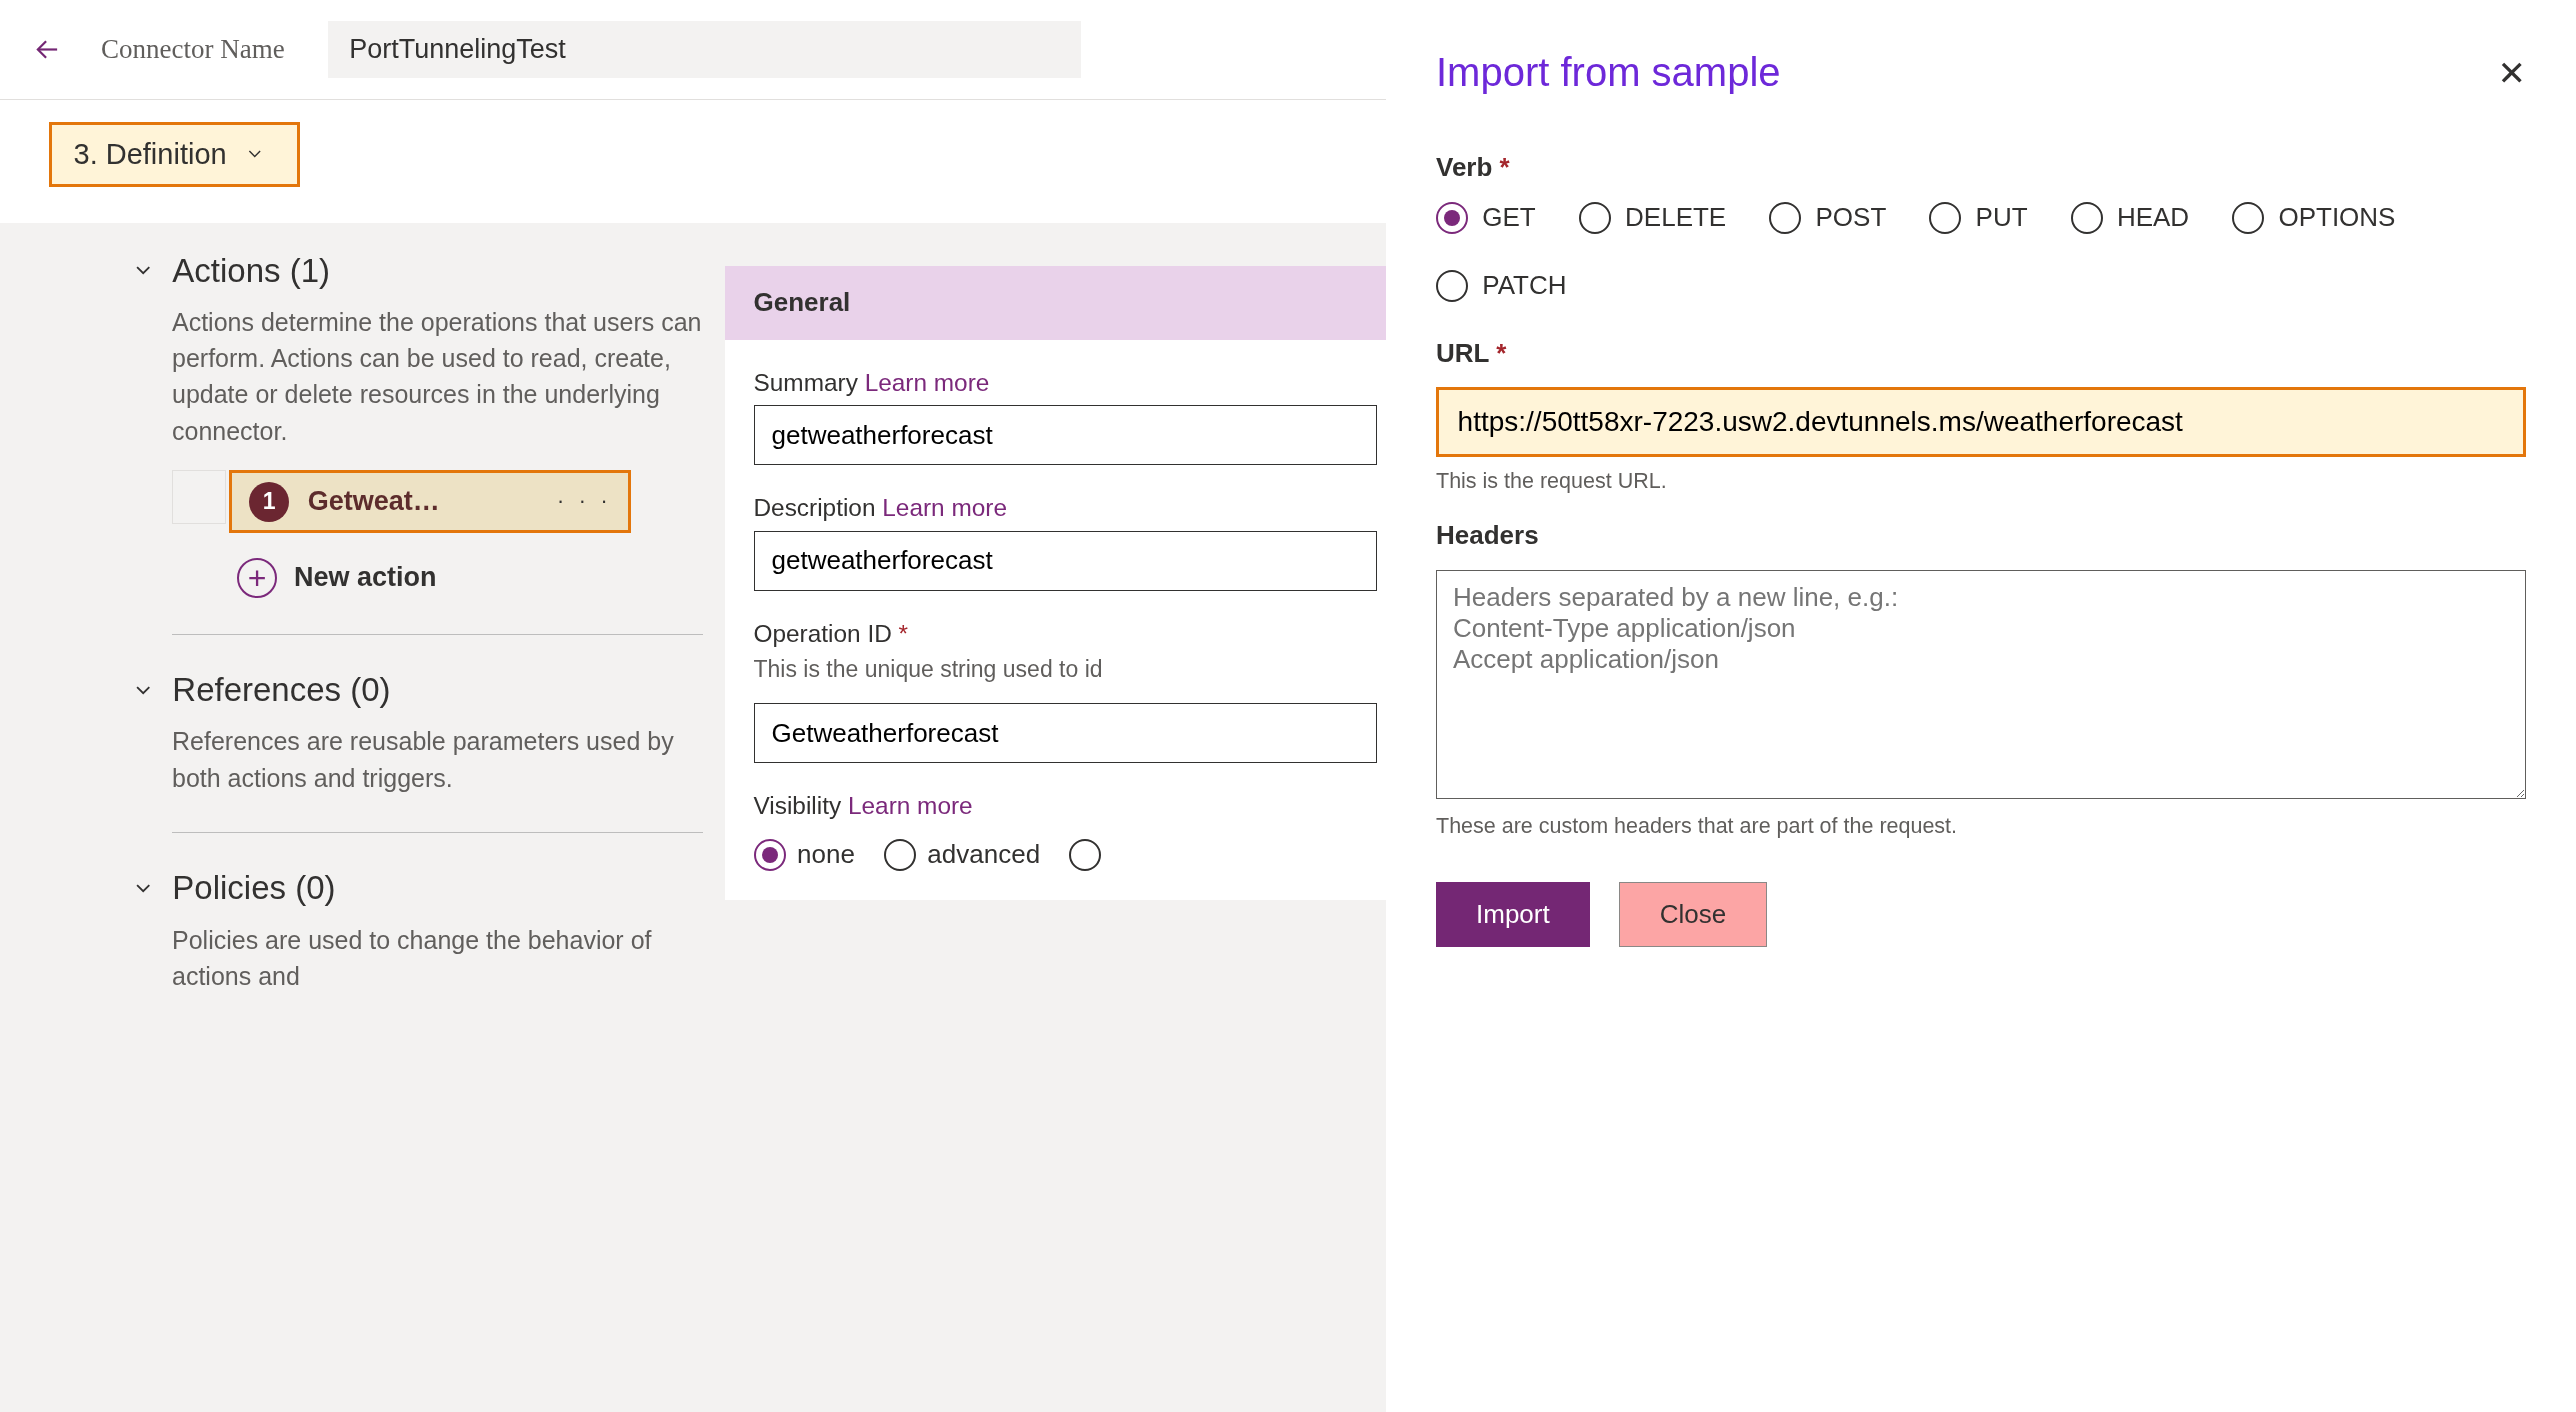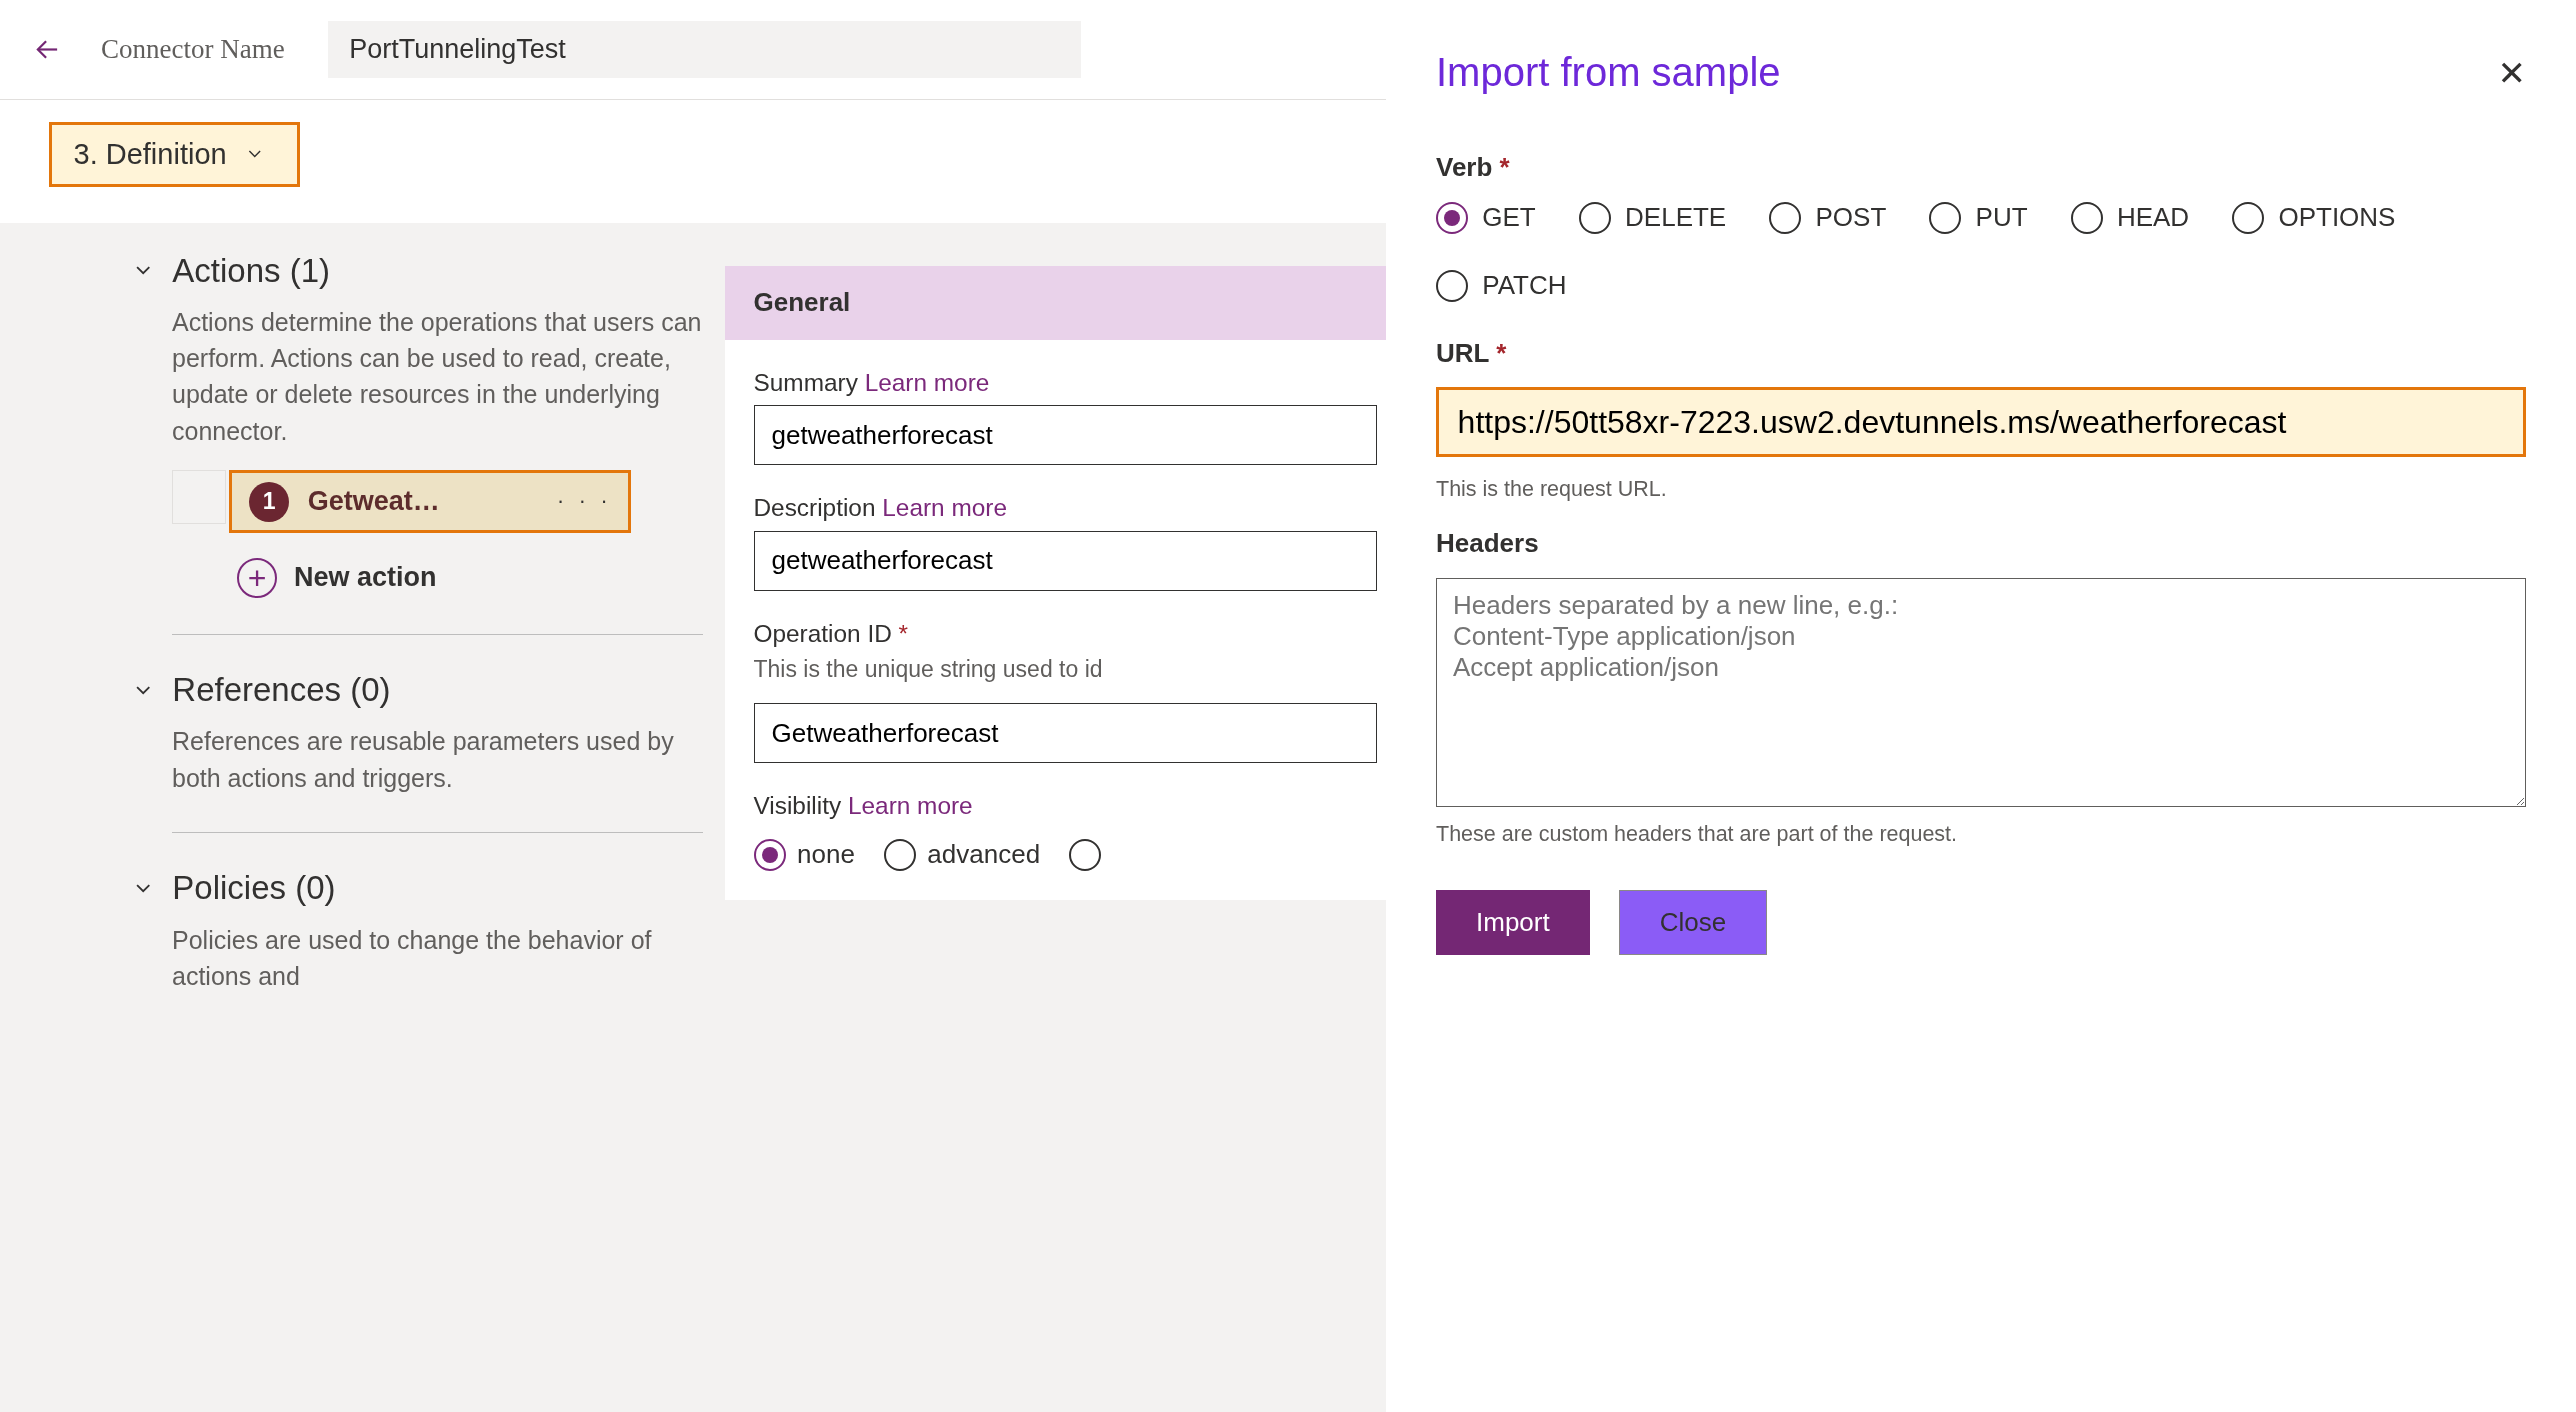--- a/index.html
+++ b/index.html
@@ -165,42 +165,42 @@
 .panel-hdr { display: flex; justify-content: space-between; align-items: center; margin-bottom: 57px;}
 .panel-title { font-size: 40px; color: #6d28d9; font-weight: 400; }
 .close-x { font-size: 34px; color: #323130; font-weight: 300; }
 .panel-label { font-size: 26px; font-weight: 600; margin-bottom: 18.6px; }
 .verb-row { display: flex; flex-wrap: wrap; gap: 36px 43px; margin-bottom: 36px; }
 .verb-item { display: flex; align-items: center; gap: 14.3px; font-size: 26px; }
 .url-input {
   width: 100%; height: 70px;
   border: 3.6px solid #e3760b;
   background: #fff4d8;
-  font-size: 32px;
+  font-size: 28px;
   padding: 0 18.6px;
-  margin-bottom: 20px;
+  margin-bottom: 12px;
 }
 .panel-help { font-size: 21.5px; color: #605e5c; margin-bottom: 26px; }
 .headers-area {
   width: 100%; height: 229px;
   border: 1.4px solid #605e5c;
   font-size: 26px;
   padding: 11.5px 16px;
   color: #605e5c;
   font-family: inherit;
   resize: both;
   margin-bottom: 10px;
 }
 .btn-row { display: flex; gap: 29px; margin-top: 43px; }
 .btn-primary {
   background: #742774; color: #fff; border: none;
   font-size: 26px; padding: 16px 40px;
 }
 .btn-secondary {
-  background: #8b5cf6; color: #323130; border: 1.4px solid #8a8886;
+  background: #fca5a5; color: #323130; border: 1.4px solid #8a8886;
   font-size: 26px; padding: 16px 40px;
 }
 </style>
 </head>
 <body>
 
 <div class="root" style="transform: scale(1);">
 
   <div class="header-row">
     <div class="back-arrow">

